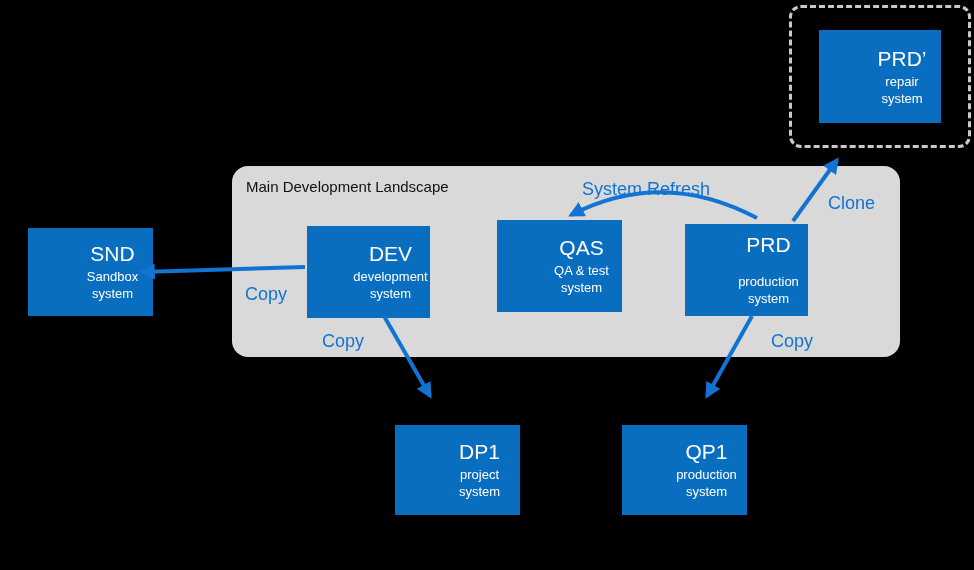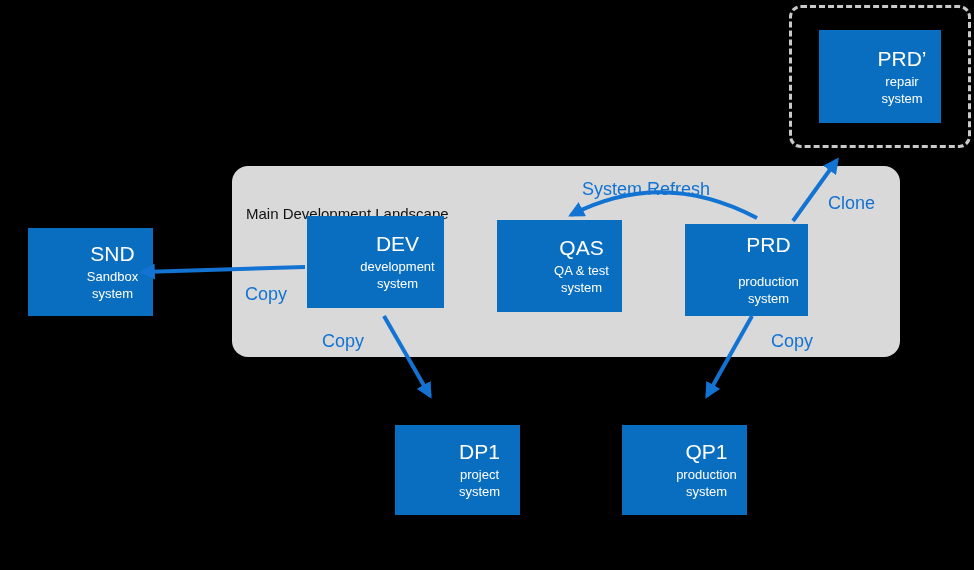--- a/index.html
+++ b/index.html
@@ -72,39 +72,39 @@
     z-index: 6;
     white-space: nowrap;
   }
 </style>
 </head>
 <body>
 
 <div class="canvas">
 
   <div class="container" style="left:232px; top:166px; width:668px; height:191px;">
-    <div class="container-label" style="left:14px; top:12px;margin-top:27px;">Main Development Landscape</div>
+    <div class="container-label" style="left:14px; top:12px;">Main Development Landscape</div>
   </div>
 
 
   <div class="dashed-box" style="left:789px; top:5px; width:182px; height:143px;">
     <div class="sysbox" style="width:122px; height:93px;">
       <div class="title">PRD’</div>
       <div class="subtitle">repair
 system</div>
     </div>
   </div>
 
   <div class="sysbox" style="left:0px; top:228px; width:125px; height:88px;margin-left:28px;">
     <div class="title">SND</div>
     <div class="subtitle">Sandbox
 system</div>
   </div>
 
-  <div class="sysbox" style="left:307px; top:216px; width:137px; height:92px;text-align:center;">
+  <div class="sysbox" style="left:307px; top:226px; width:123px; height:92px;text-align:center;">
     <div class="title">DEV</div>
     <div class="subtitle">development
 system</div>
   </div>
 
   <div class="sysbox" style="left:497px; top:220px; width:125px; height:92px;">
     <div class="title">QAS</div>
     <div class="subtitle">QA &amp; test
 system</div>
   </div>

